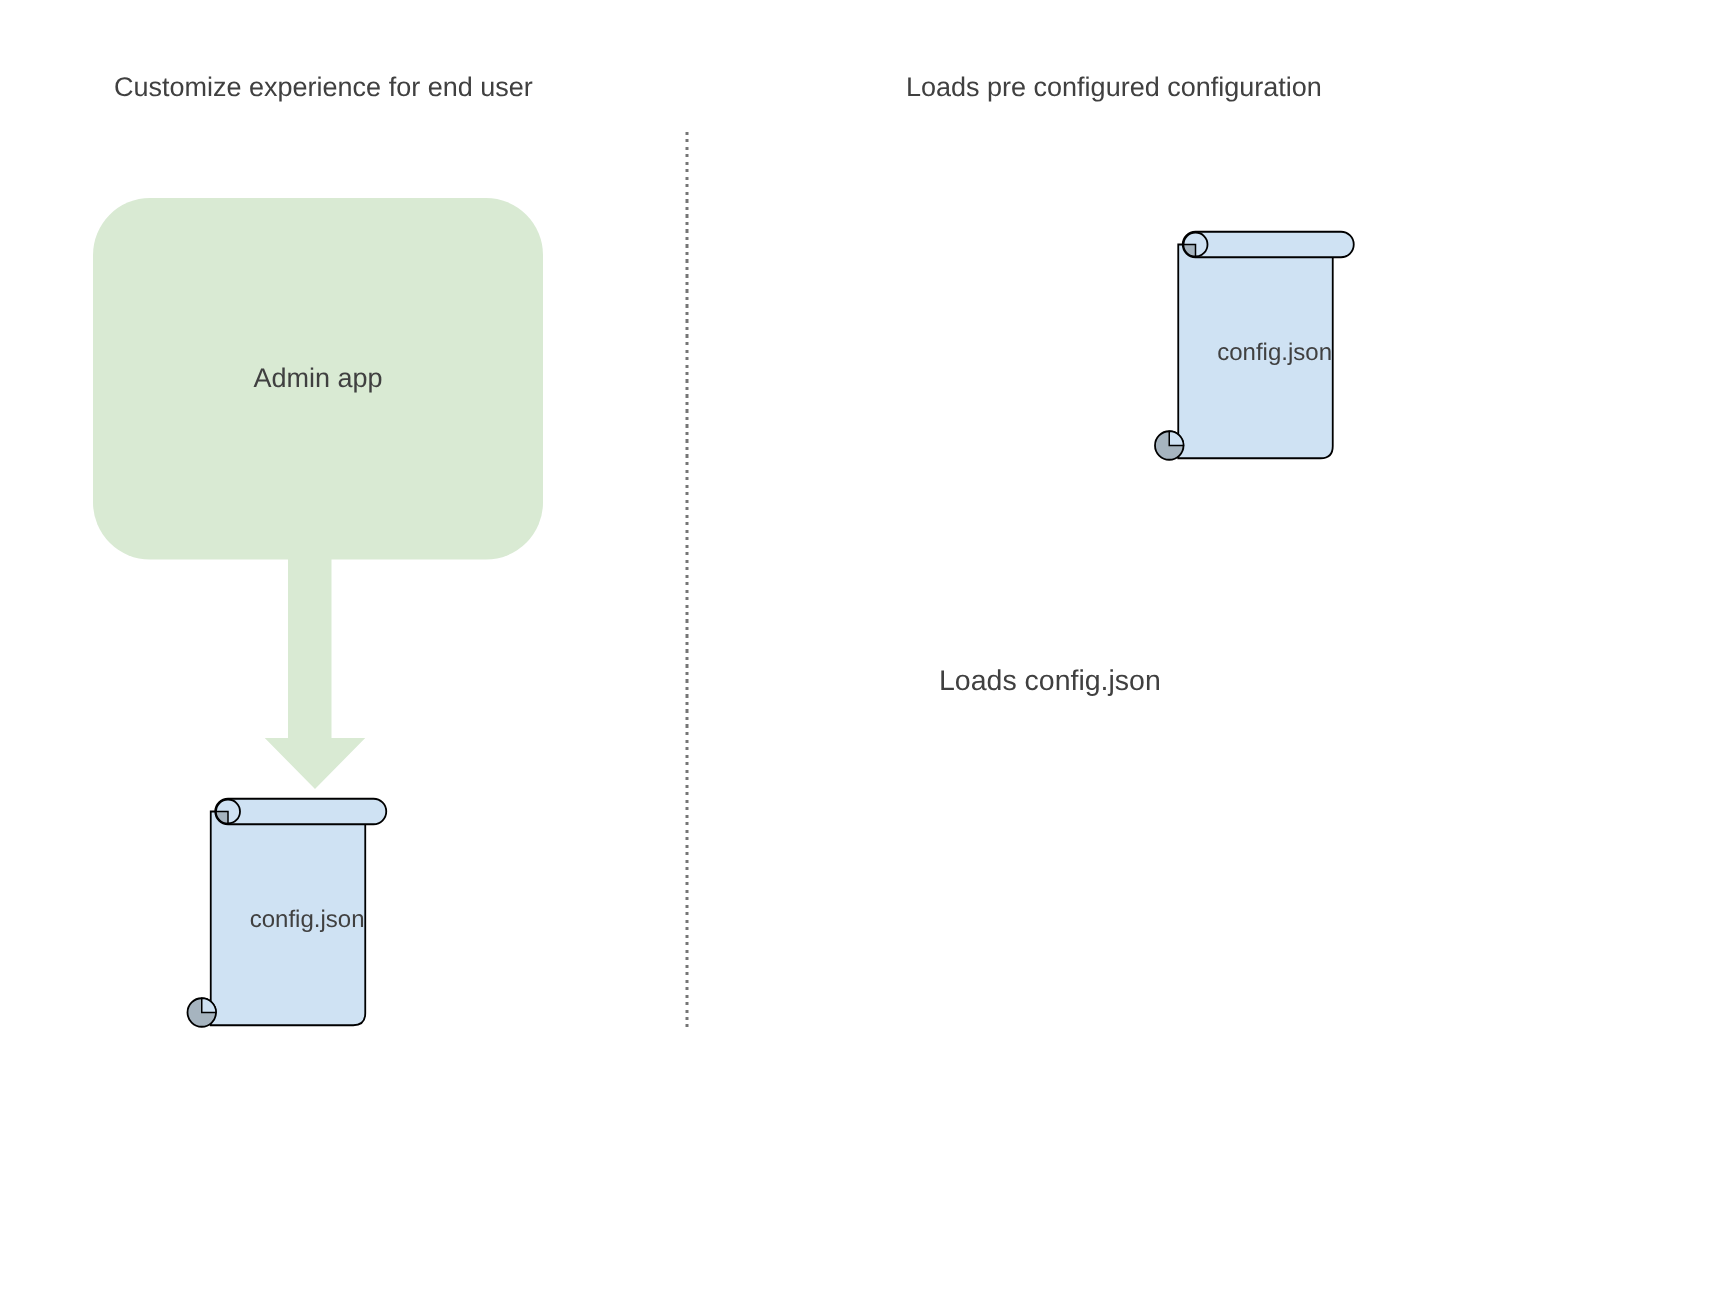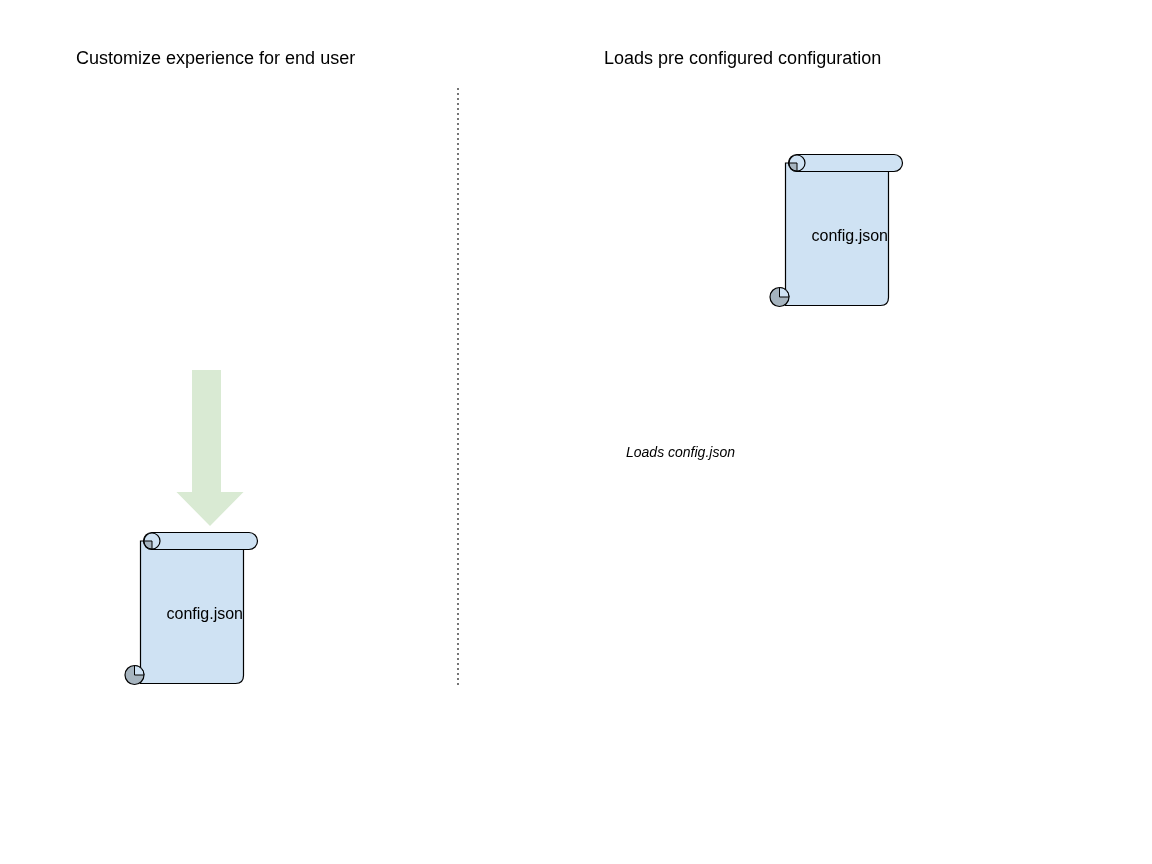--- a/index.html
+++ b/index.html
@@ -1,18 +1,18 @@
 <!DOCTYPE html>
 <html><head>
 <meta charset="utf-8">
 <style>
   html,body { margin:0; padding:0; background:#ffffff; }
   .canvas {
     position:relative; width:1152px; height:864px; background:#ffffff;
-    font-family:"Liberation Sans", sans-serif; color:#000000; overflow:hidden;
+    font-family:"Liberation Sans", sans-serif; color:#404040; overflow:hidden;
   }
   .heading { position:absolute; font-size:18px; white-space:nowrap; }
   #heading-left  { left:76px;  top:48px; }
   #heading-right { left:604px; top:48px; }
 
   .app-box { position:absolute; border-radius:38px; }
   #admin-app {
     left:62px; top:132px; width:300px; height:241px; background:#d9ead3;
     display:flex; align-items:center; justify-content:center;
   }
@@ -21,21 +21,21 @@
     position:absolute; left:279px; top:138px; width:82px; height:75px;
     background:#6aa84f; border-radius:13px;
     display:flex; align-items:center; justify-content:center;
     text-align:center; font-size:18px; line-height:21px;
   }
   #demo-app { left:597px; top:146px; width:300px; height:244px; background:#cfe2f3; }
   #demo-app-label { position:absolute; left:43px; top:113px; width:120px; text-align:center; }
 
   #download-arrow { position:absolute; left:175px; top:370px; }
   #download-caption { position:absolute; left:249px; top:407px; width:100px; font-size:18px; line-height:22px; }
-  #loads-caption { position:absolute; left:626px; top:444px; font-size:14px; white-space:nowrap;font-style:italic; }
+  #loads-caption { position:absolute; left:626px; top:444px; font-size:19px; white-space:nowrap; }
 
   .divider {
     position:absolute; left:457px; top:88px; width:2px; height:599px;
     background:repeating-linear-gradient(to bottom, #757575 0 2px, transparent 2px 5px);
   }
 
   .scroll { position:absolute; width:136px; height:156px; }
   #scroll-left  { left:123px; top:530px; }
   #scroll-right { left:768px; top:152px; }
   .scroll svg { position:absolute; left:0; top:0; }
@@ -48,20 +48,23 @@
 <body>
 
 <div class="canvas">
 
   <div class="heading" id="heading-left">Customize experience for end user</div>
 
   <div class="heading" id="heading-right">Loads pre configured configuration</div>
 
   <div class="divider"></div>
 
+  <div class="app-box" id="admin-app">
+    <span class="app-label">Admin app</span>
+  </div>
 
 
   <svg id="download-arrow" width="70" height="157" viewBox="0 0 70 157">
     <path d="M17,0 H46 V122 H68.5 L35,156 L1.5,122 H17 Z" fill="#d9ead3"></path>
   </svg>
 
 
   <div class="scroll" id="scroll-left">
     <svg width="136" height="156" viewBox="0 0 136 156">
       <path d="M17.5,11 H120.5 V145.5 Q120.5,153.5 112.5,153.5 H17.5 Z" fill="#cfe2f3" stroke="#000000" stroke-width="1.2"></path>

